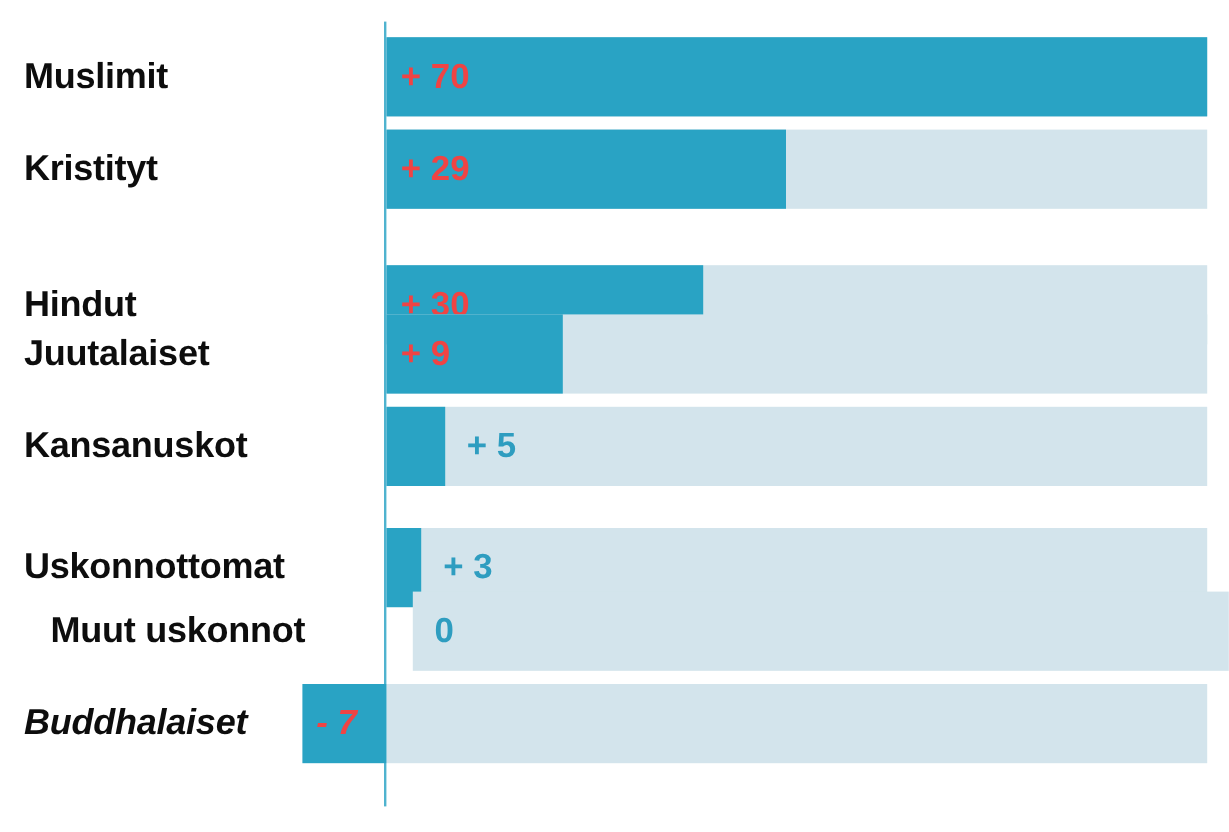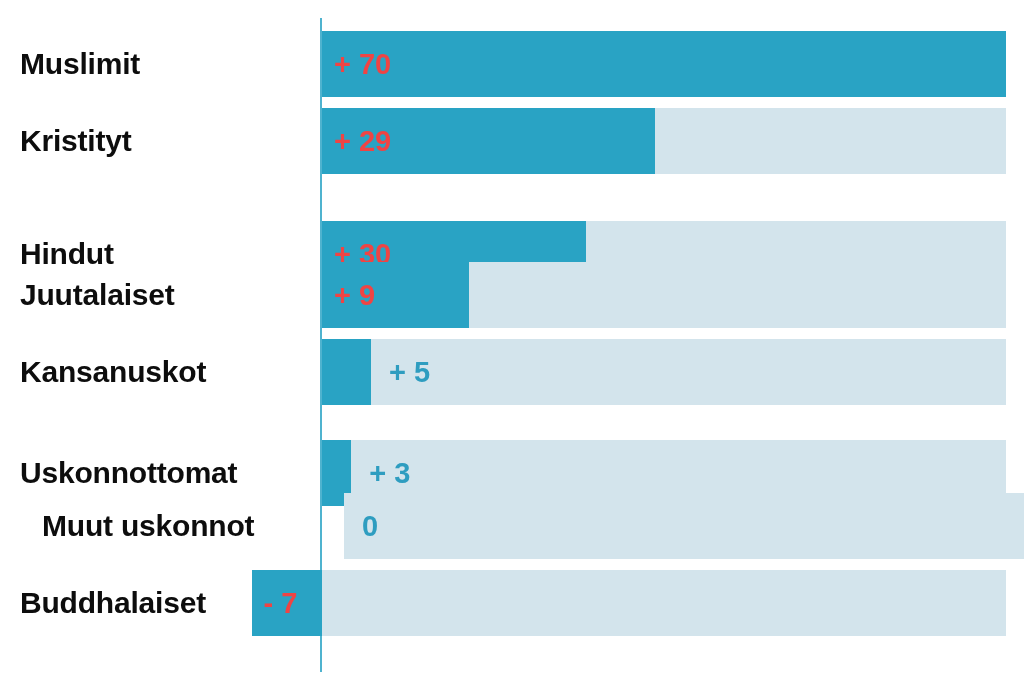--- a/index.html
+++ b/index.html
@@ -133,21 +133,21 @@
           <div class="row-label">Uskonnottomat</div>
           <div class="track"></div>
           <div class="bar-fill" style="left: 322px; width: 29.34px;"></div>
           <div class="bar-value outside" style="left: 369.34px;">+ 3</div>
         </div>
         <div class="bar-row" style="top: 493px; margin-left: 22px;">
           <div class="row-label">Muut uskonnot</div>
           <div class="track"></div>
           <div class="bar-value outside" style="left: 340px;">0</div>
         </div>
-        <div class="bar-row" style="top: 570px;">
+        <div class="bar-row" style="top: 570px; font-style: italic;">
           <div class="row-label">Buddhalaiset</div>
           <div class="track"></div>
           <div class="bar-fill" style="left: 251.54px; width: 70.46px;"></div>
           <div class="bar-value inside" style="left: 263.54px;">- 7</div>
         </div>
       </div>
   </div>
 </div>
 
 </body></html>

